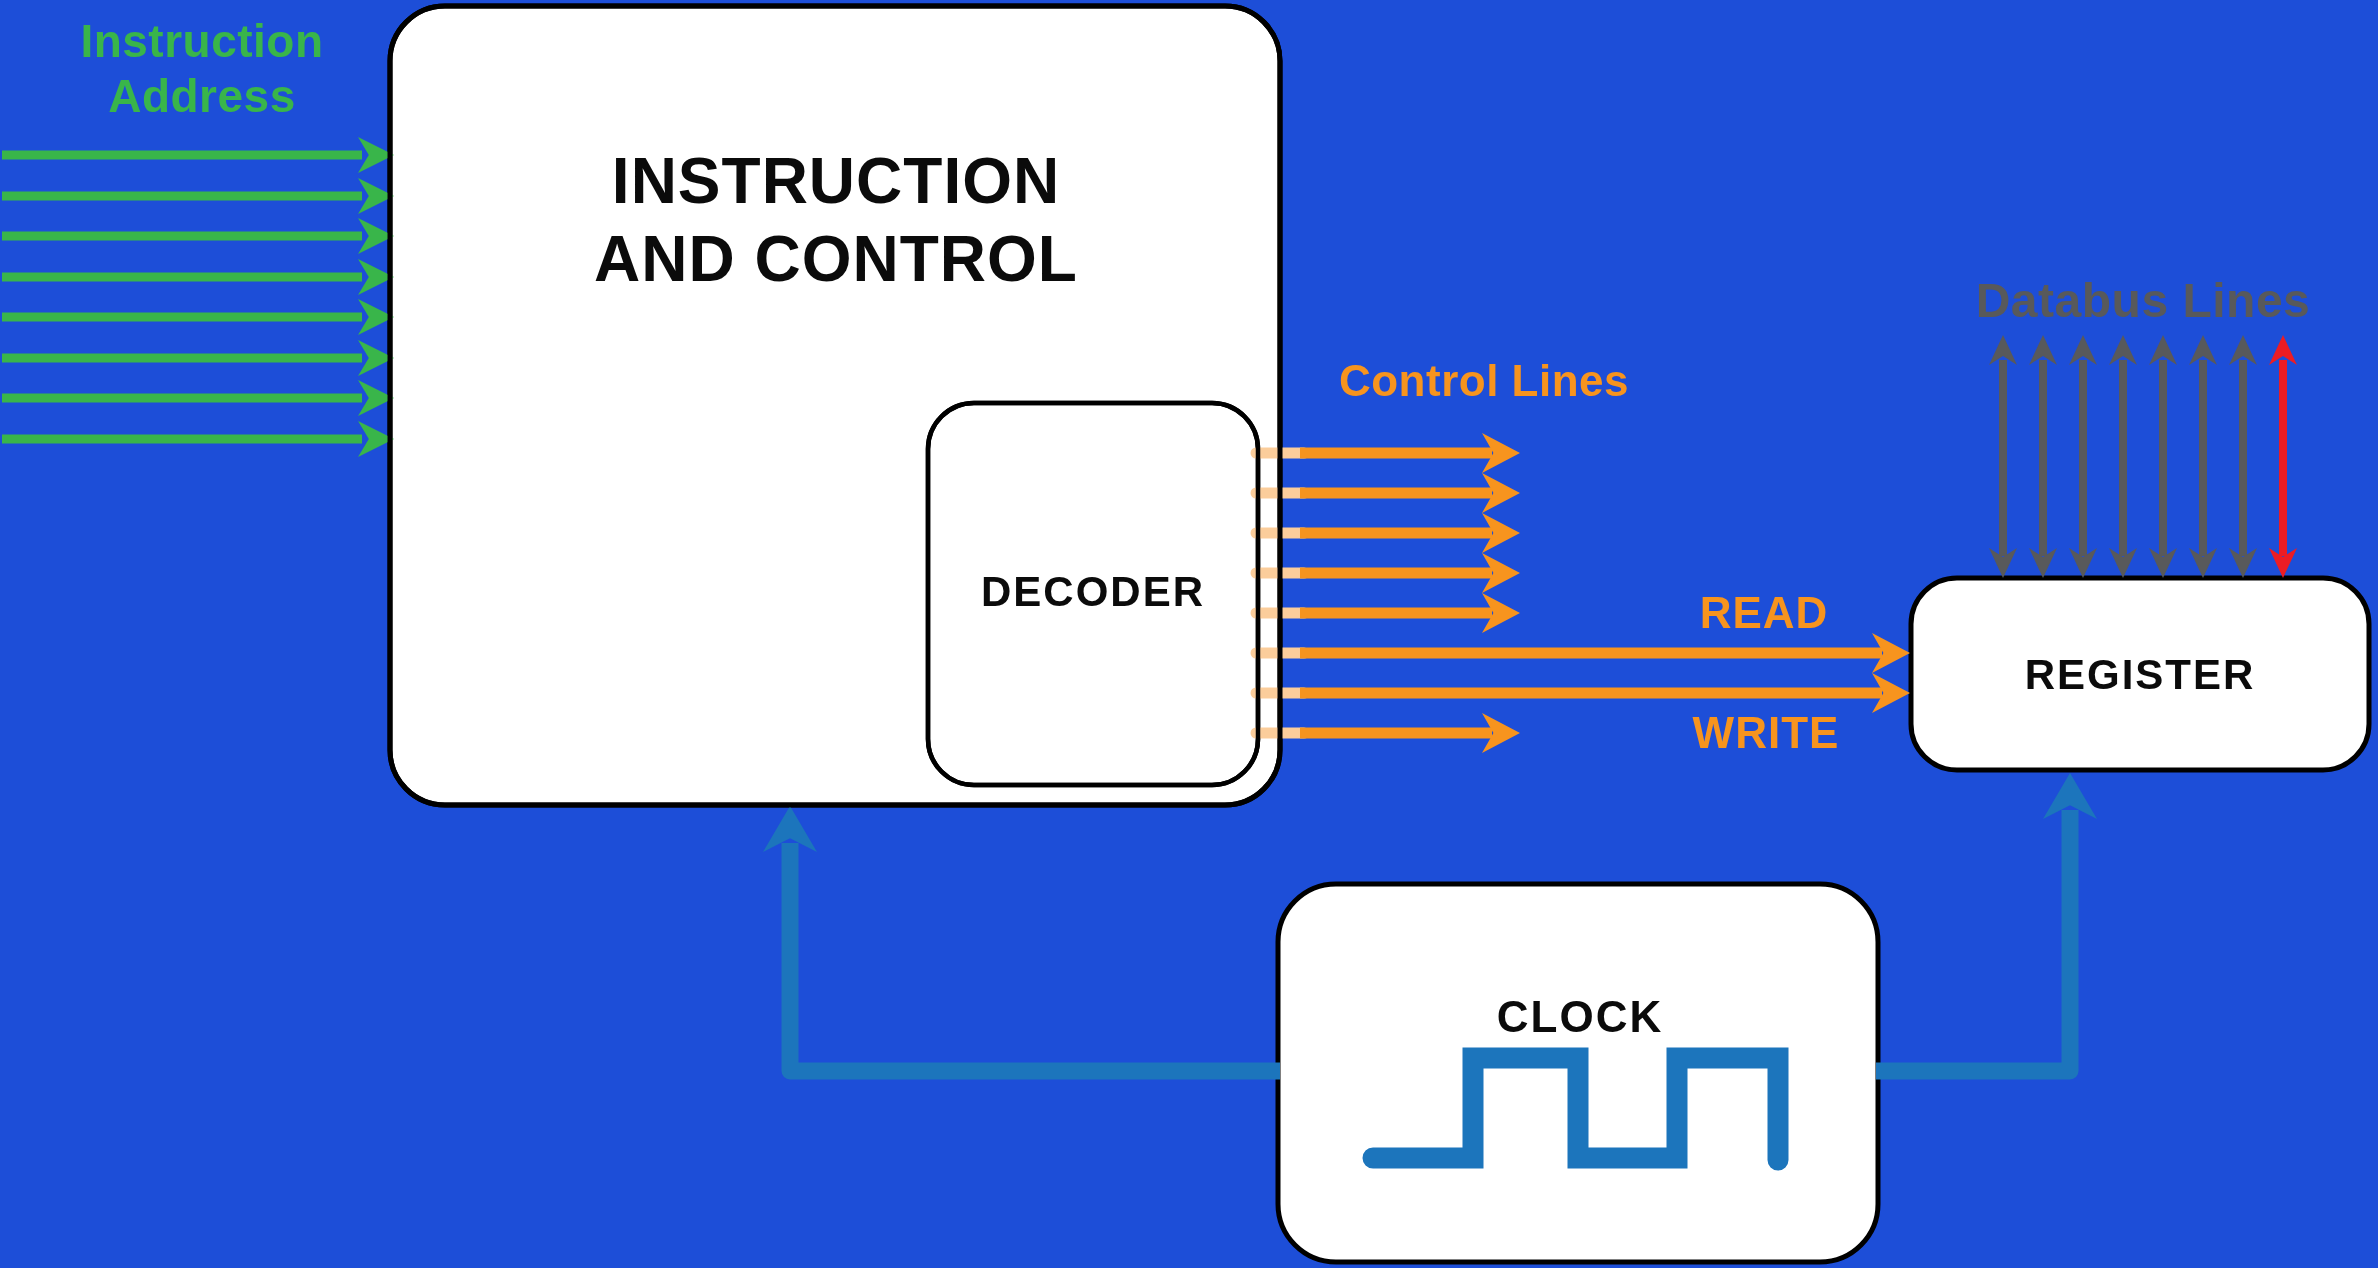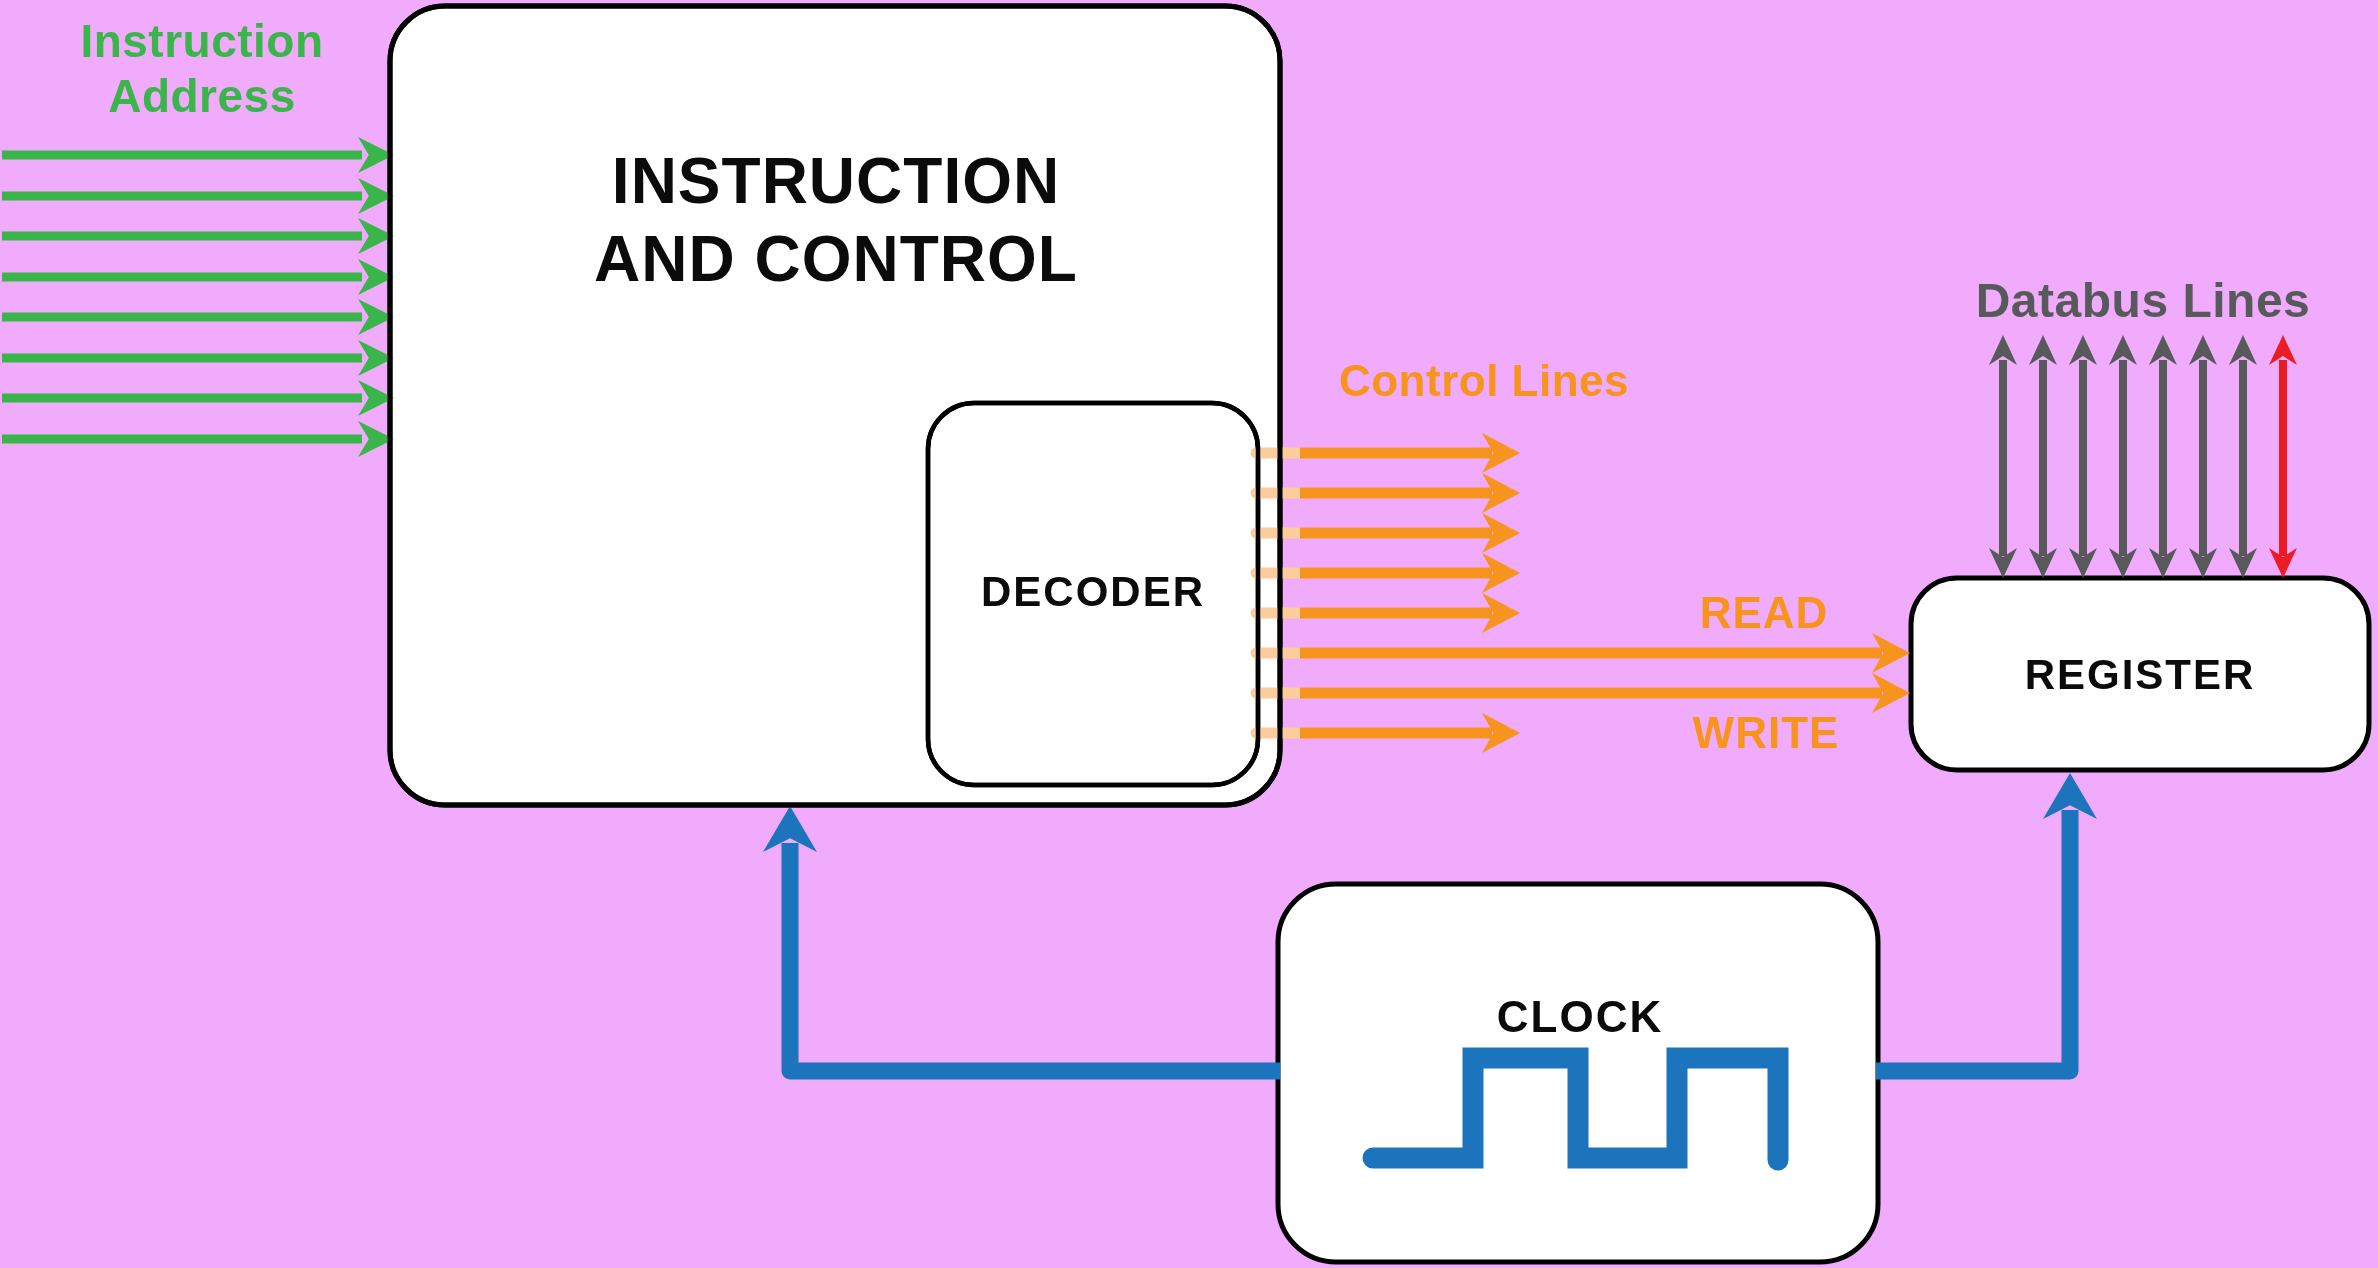--- a/index.html
+++ b/index.html
@@ -1,19 +1,19 @@
 <!DOCTYPE html>
 <html><head>
 <meta charset="utf-8">
 <style>
   html,body{margin:0;padding:0;background:#ffffff;}
   .canvas{
     position:relative;
     width:2378px;height:1268px;
-    background:#f0abfc;
+    background:#1d4ed8;
     font-family:"Liberation Sans","DejaVu Sans",sans-serif;
     overflow:hidden;
   }
   svg{position:absolute;left:0;top:0;display:block;}
   .box{fill:#ffffff;stroke:#000000;stroke-width:5;}
   .box-thin{stroke-width:4.5;}
   .restroke{fill:none;stroke:#000000;}
   text{font-family:"Liberation Sans","DejaVu Sans",sans-serif;}
   .t-title{font-size:64px;font-weight:800;letter-spacing:1px;fill:#0b0b0b;}
   .t-box{font-size:42px;font-weight:800;letter-spacing:2px;fill:#0b0b0b;}

